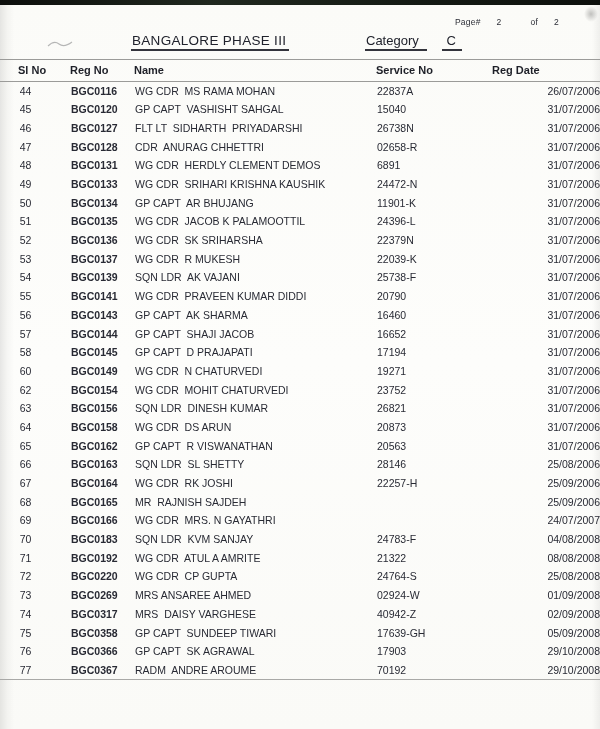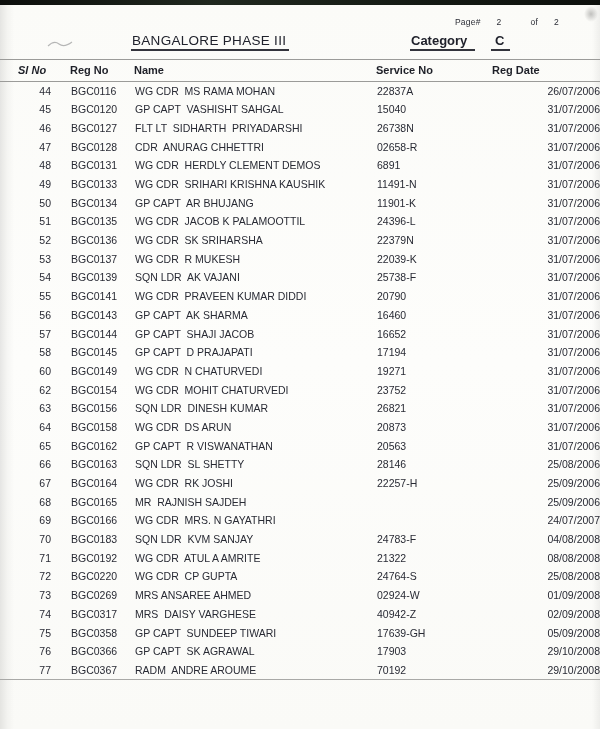--- a/index.html
+++ b/index.html
@@ -39,21 +39,21 @@
   .pi-num2 { margin-left: 16px; }
   .title-row { position: absolute; top: 33px; left: 0; right: 0; height: 20px; }
   .doc-title {
     position: absolute; left: 97px; top: 0;
     font-size: 13.5px; font-weight: normal; letter-spacing: 0.3px;
     color: #20222c;
     border-bottom: 2px solid #33343c;
     padding: 0 3px 1px 1px;
     margin-left: 34px;
   }
-  .category-wrap { position: absolute; left: 365px; top: 0; font-size: 13px; font-weight: bold; color: #20222c; margin-left: 45px; }
+  .category-wrap { position: absolute; left: 365px; top: 0; font-size: 13px; font-weight: normal; color: #20222c; }
   .category-label {
     border-bottom: 2px solid #33343c;
     padding: 0 8px 1px 1px;
   }
   .category-value {
     margin-left: 12px;
     border-bottom: 2px solid #33343c;
     padding: 0 6px 1px 4px;
   }
   table.registry {
@@ -70,33 +70,33 @@
   thead tr {
     border-top: 1.5px solid #9b9b99;
     border-bottom: 1.5px solid #9b9b99;
     height: 22px;
   }
   thead th {
     font-size: 11px; font-weight: bold; color: #1e2028;
     text-align: left; vertical-align: middle;
     padding: 0; line-height: 1;
   }
-  thead th.h-slno    { padding-left: 18px; font-style: italic; }
+  thead th.h-slno    { padding-left: 18px; }
   thead th.h-regno   { padding-left: 10px; }
   thead th.h-name    { padding-left: 4px; }
   thead th.h-service { padding-left: 4px; }
   thead th.h-regdate { padding-left: 5px; }
   tbody { border-bottom: 1.5px solid #a9a9a7; }
   tbody tr { height: 18.7px; }
   tbody td {
     font-size: 10.5px; color: #282a34;
     vertical-align: middle; padding: 0; line-height: 1;
   }
-  td.d-slno    { text-align: right; padding-right: 9px; }
-  td.d-regno   { padding-left: 11px; }
+  td.d-slno    { text-align: center; padding-right: 9px; }
+  td.d-regno   { padding-left: 11px; font-weight: bold; }
   td.d-name    { padding-left: 5px; white-space: pre; }
   td.d-service { padding-left: 5px; }
   td.d-regdate { padding-left: 5px; text-align: right; }
 </style>
 </head>
 <body>
 
 <div class="page">
 
   <div class="top-strip"></div>
@@ -171,21 +171,21 @@
       <td class="d-slno">48</td>
       <td class="d-regno">BGC0131</td>
       <td class="d-name">WG CDR  HERDLY CLEMENT DEMOS</td>
       <td class="d-service">6891</td>
       <td class="d-regdate">31/07/2006</td>
     </tr>
         <tr>
       <td class="d-slno">49</td>
       <td class="d-regno">BGC0133</td>
       <td class="d-name">WG CDR  SRIHARI KRISHNA KAUSHIK</td>
-      <td class="d-service">11491-N</td>
+      <td class="d-service">24472-N</td>
       <td class="d-regdate">31/07/2006</td>
     </tr>
         <tr>
       <td class="d-slno">50</td>
       <td class="d-regno">BGC0134</td>
       <td class="d-name">GP CAPT  AR BHUJANG</td>
       <td class="d-service">11901-K</td>
       <td class="d-regdate">31/07/2006</td>
     </tr>
         <tr>

